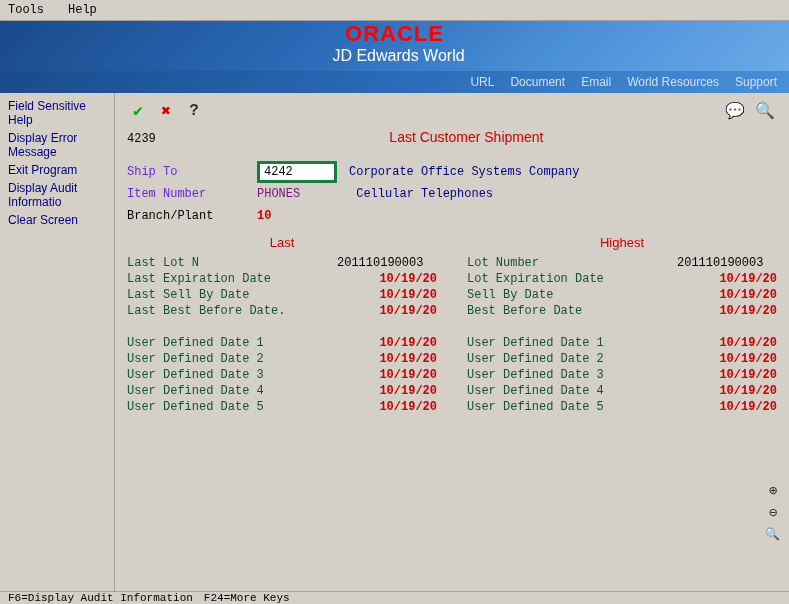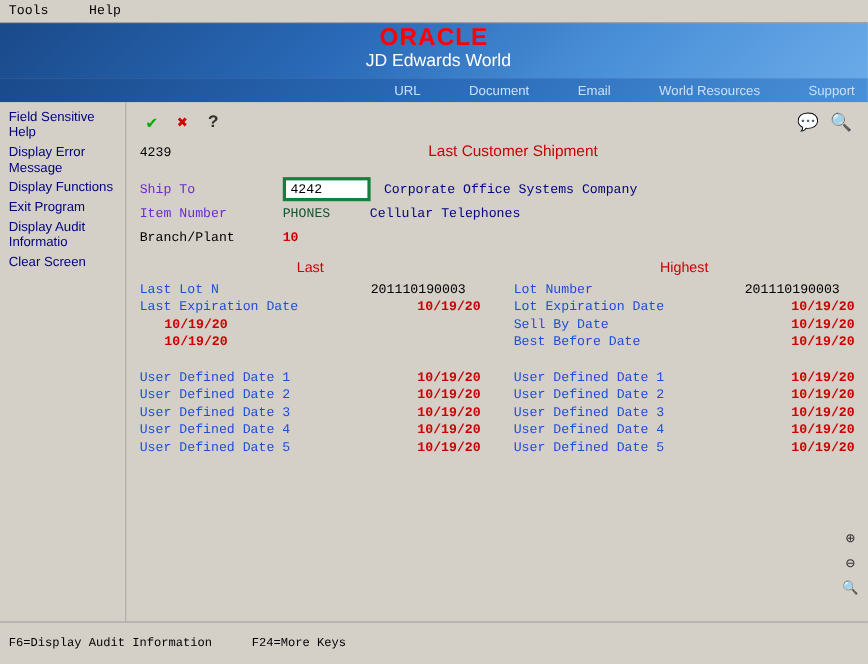--- a/index.html
+++ b/index.html
@@ -12,21 +12,21 @@
       overflow: hidden;
       position: relative;
     }
 
     
     .menubar {
       background: #d4d0c8;
       border-bottom: 1px solid #a0a0a0;
       padding: 2px 4px;
       display: flex;
-      gap: 29px;
+      gap: 16px;
       font-size: 12px;
     }
     .menubar span {
       cursor: pointer;
       padding: 1px 4px;
     }
 
     
     .oracle-header {
       background: linear-gradient(135deg, #1a4a8a 0%, #2a6ab8 40%, #4a90d8 70%, #6aaae8 100%);
@@ -50,21 +50,21 @@
       font-family: Arial, sans-serif;
       margin-left: 8px;
     }
 
     
     .navbar {
       background: linear-gradient(135deg, #1a4a8a 0%, #2a6ab8 50%, #4a90d8 100%);
       display: flex;
       justify-content: flex-end;
       padding: 2px 8px;
-      gap: 36px;
+      gap: 8px;
       align-items: center;
     }
     .navbar a {
       color: #c8e0ff;
       text-decoration: none;
       font-size: 12px;
       font-family: Arial, sans-serif;
       padding: 2px 4px;
       cursor: pointer;
     }
@@ -150,21 +150,21 @@
       align-items: center;
       margin-bottom: 4px;
       font-size: 12px;
       font-family: 'Courier New', monospace;
     }
     .field-label {
       width: 130px;
       color: #6d28d9;
     }
     .field-value {
-      color: #14532d;
+      color: #701a75;
     }
     .field-input {
       background: white;
       border: 3px solid #15803d;
       padding: 1px 4px;
       font-size: 12px;
       font-family: 'Courier New', monospace;
       width: 90px;
     }
     .field-company {
@@ -201,21 +201,21 @@
       font-weight: normal;
     }
     .data-row {
       display: flex;
       justify-content: space-between;
       margin-bottom: 2px;
       font-size: 12px;
       font-family: 'Courier New', monospace;
     }
     .data-row-label {
-      color: #1d4ed8;
+      color: #14532d;
       flex: 1;
     }
     .data-row-value {
       color: #cc0000;
       font-weight: bold;
       min-width: 80px;
       text-align: right;
     }
     .data-row-value-black {
       color: #000;
@@ -227,26 +227,26 @@
     }
 
     
     .statusbar {
       position: absolute;
       bottom: 0;
       left: 0;
       right: 0;
       background: #d4d0c8;
       border-top: 1px solid #a0a0a0;
-      padding: 13px 8px;
+      padding: 0 8px;
       font-size: 11px;
       font-family: 'Courier New', monospace;
       color: #000;
       display: flex;
-      gap: 36px;
+      gap: 11px;
     }
 
     
     .scroll-icons {
       position: absolute;
       right: 6px;
       bottom: 60px;
       display: flex;
       flex-direction: column;
       gap: 2px;
@@ -283,21 +283,20 @@
   <a>Email</a>
   <a>World Resources</a>
   <a>Support</a>
 </div>
 
 <div class="main-layout">
 
   <div class="sidebar">
     <div class="sidebar-item">Field Sensitive Help</div>
     <div class="sidebar-item">Display Error Message</div>
-    <div class="sidebar-item">Display Functions</div>
     <div class="sidebar-item">Exit Program</div>
     <div class="sidebar-item">Display Audit Informatio</div>
     <div class="sidebar-item">Clear Screen</div>
   </div>
 
   <div class="content">
 
     <div class="toolbar">
       <div class="toolbar-btn check-icon">✔</div>
       <div class="toolbar-btn x-icon">✖</div>
@@ -316,21 +315,21 @@
 
     <div class="field-row">
       <div class="field-label">Ship To</div>
       <input class="field-input" type="text" value="4242" readonly="" style="width: 80px;">
       <div class="field-company">Corporate Office Systems Company</div>
     </div>
 
     <div class="field-row">
       <div class="field-label">Item Number</div>
       <div class="field-value">PHONES</div>
-      <div class="field-company" style="margin-left:36px;">Cellular Telephones</div>
+      <div class="field-company" style="margin-left:56px;">Cellular Telephones</div>
     </div>
 
     <div class="branch-row">
       <div class="branch-label">Branch/Plant</div>
       <div class="branch-value">10</div>
     </div>
 
     <div class="data-section">
 
       <div class="data-col">
@@ -338,23 +337,25 @@
 
         <div class="data-row">
           <span class="data-row-label">Last Lot N</span>
           <span class="data-row-value-black">201110190003</span>
         </div>
         <div class="data-row">
           <span class="data-row-label">Last Expiration Date</span>
           <span class="data-row-value">10/19/20</span>
         </div>
         <div class="data-row">
-          <span class="data-row-value">10/19/20</span>
-        </div>
-        <div class="data-row">
+          <span class="data-row-label">Last Sell By Date</span>
+          <span class="data-row-value">10/19/20</span>
+        </div>
+        <div class="data-row">
+          <span class="data-row-label">Last Best Before Date.</span>
           <span class="data-row-value">10/19/20</span>
         </div>
         <div style="height:16px;"></div>
         <div class="data-row">
           <span class="data-row-label">User Defined Date 1</span>
           <span class="data-row-value">10/19/20</span>
         </div>
         <div class="data-row">
           <span class="data-row-label">User Defined Date 2</span>
           <span class="data-row-value">10/19/20</span>

